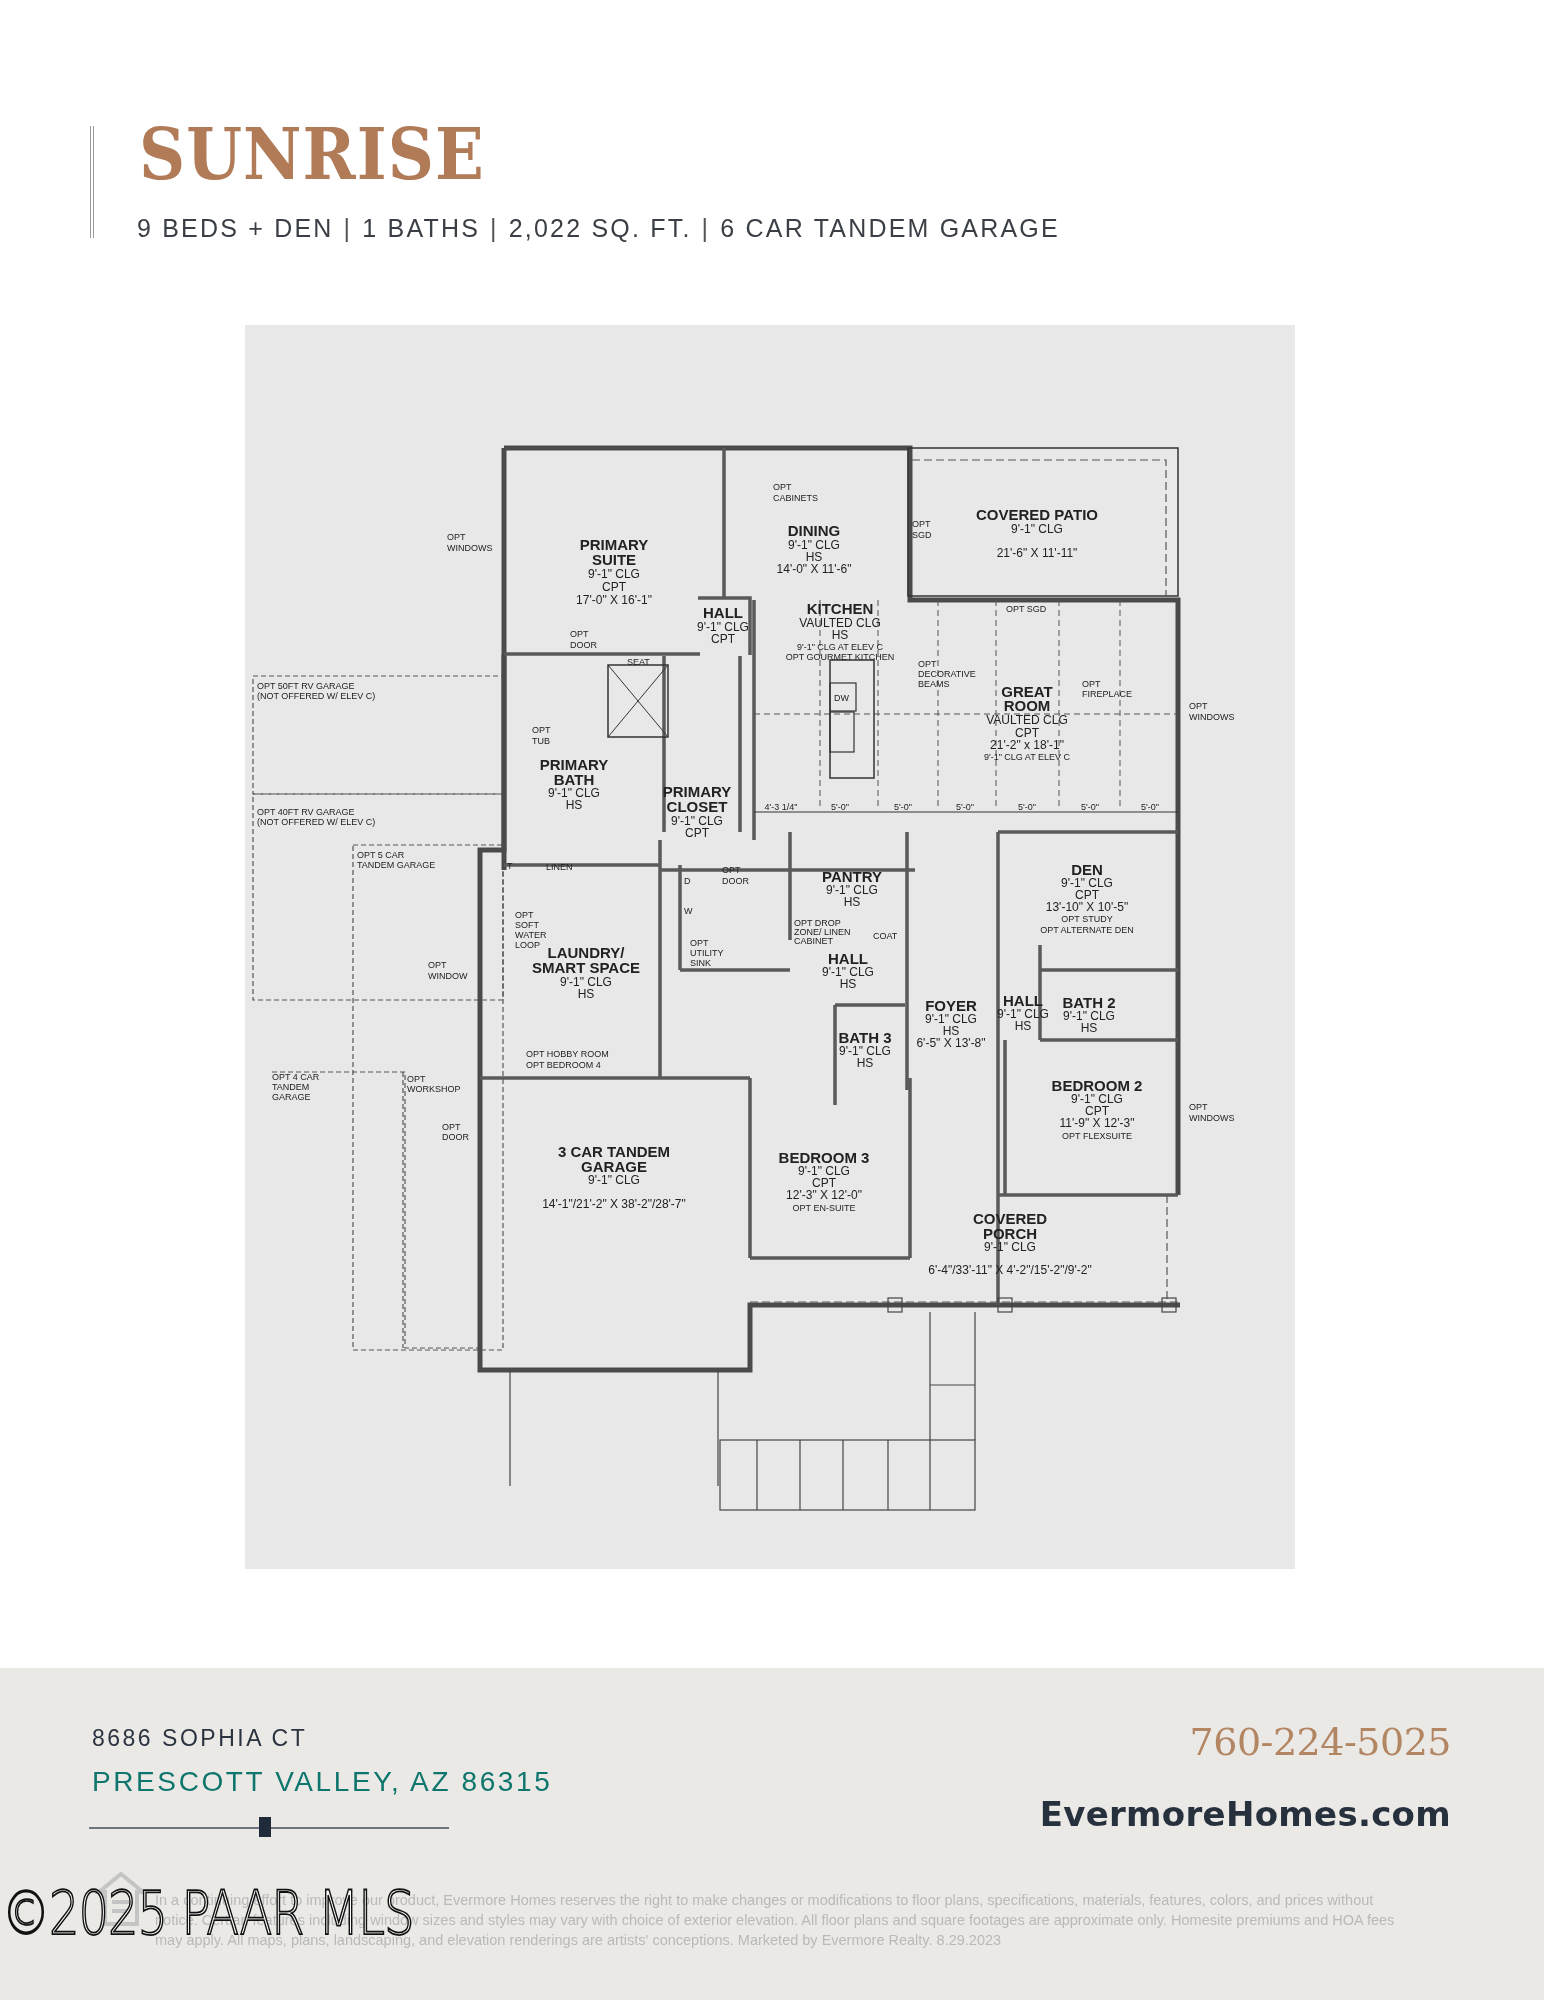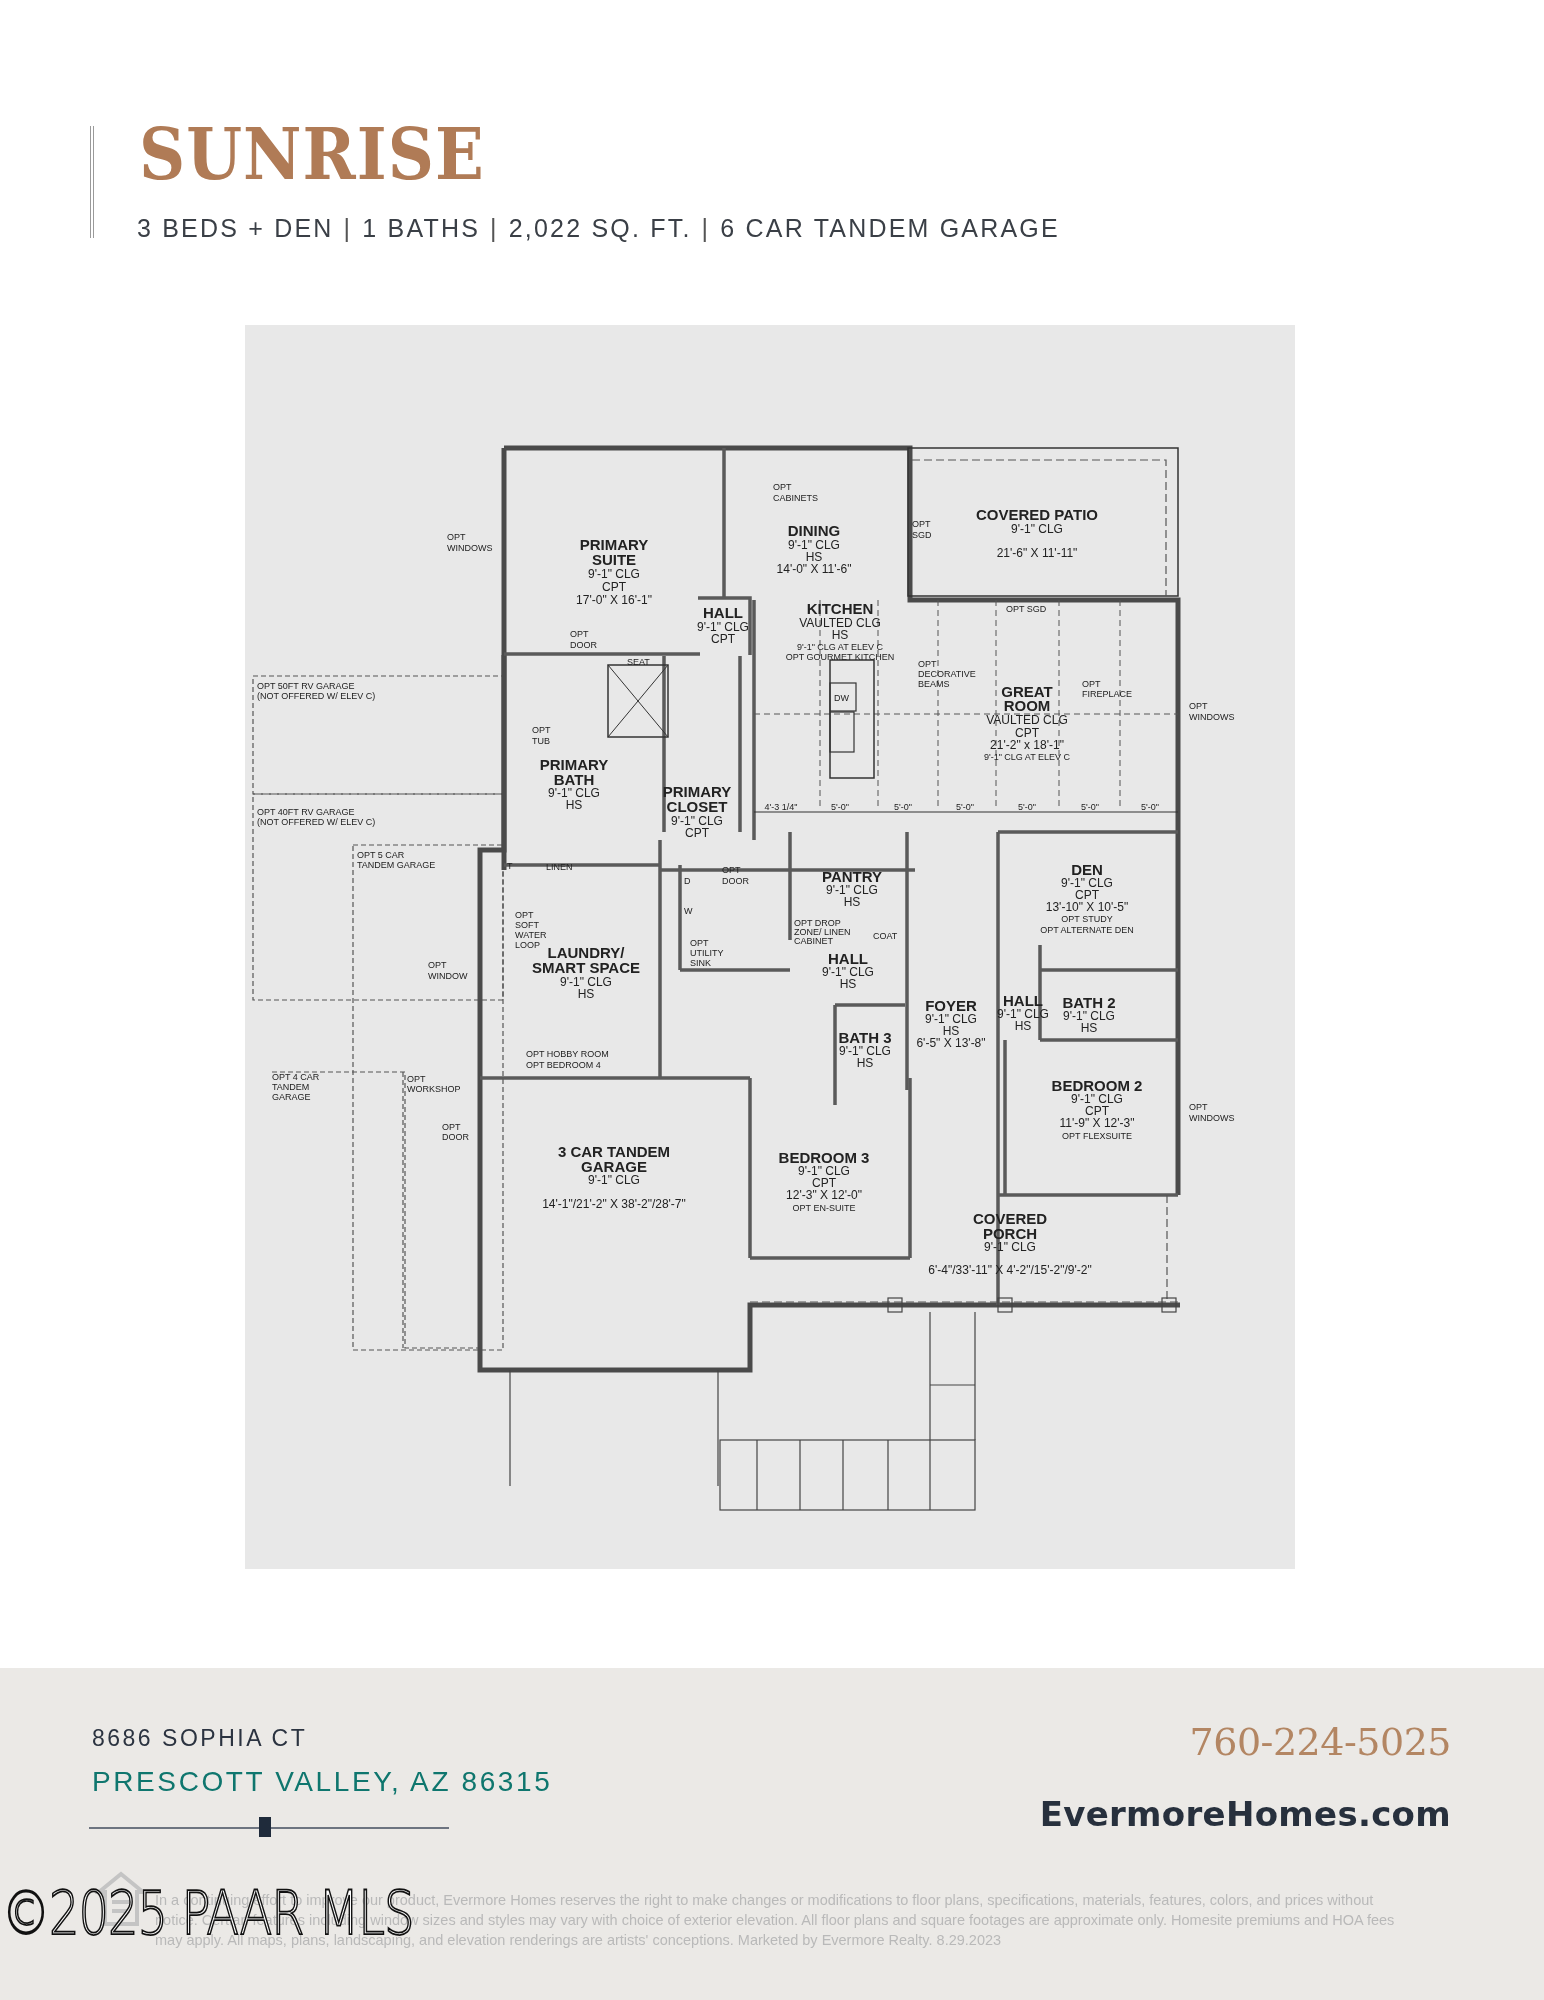--- a/index.html
+++ b/index.html
@@ -28,21 +28,21 @@
   .house-icon { position: absolute; left: 95px; top: 1870px; width: 52px; height: 60px; }
   .disclaimer { position: absolute; left: 155px; top: 1870px; width: 1240px; font-family: "Liberation Sans", sans-serif; font-size: 14.5px; line-height: 20px; color: #b9b9b9; margin-top: 20px; }
   .watermark { position: absolute; left: 2px; top: 1878px; font-family: "DejaVu Sans", sans-serif; font-size: 48px; color: #ffffff; -webkit-text-stroke: 1.4px #111; letter-spacing: -1px; white-space: nowrap; transform: scaleY(1.25); transform-origin: top left; font-weight: 300; }
 </style>
 </head>
 <body>
 
 <div class="title-rule"></div>
 <div class="title">SUNRISE</div>
 <div class="specs">
-  <span>3 BEDS + DEN</span><span class="sep">|</span><span>1 BATHS</span><span class="sep">|</span><span>2,022 SQ. FT.</span><span class="sep">|</span><span>6 CAR TANDEM GARAGE</span>
+  <span>9 BEDS + DEN</span><span class="sep">|</span><span>1 BATHS</span><span class="sep">|</span><span>2,022 SQ. FT.</span><span class="sep">|</span><span>6 CAR TANDEM GARAGE</span>
 </div>
 
 <div class="plan-panel"></div>
 
 <svg class="plan-svg" viewBox="0 0 1544 2000">
   <g fill="none" stroke="#555" stroke-width="1.2" stroke-dasharray="5,3">
 
     <rect x="253" y="676" width="250" height="118"></rect>
     <rect x="253" y="794" width="250" height="206"></rect>
     <rect x="353" y="845" width="150" height="505"></rect>

